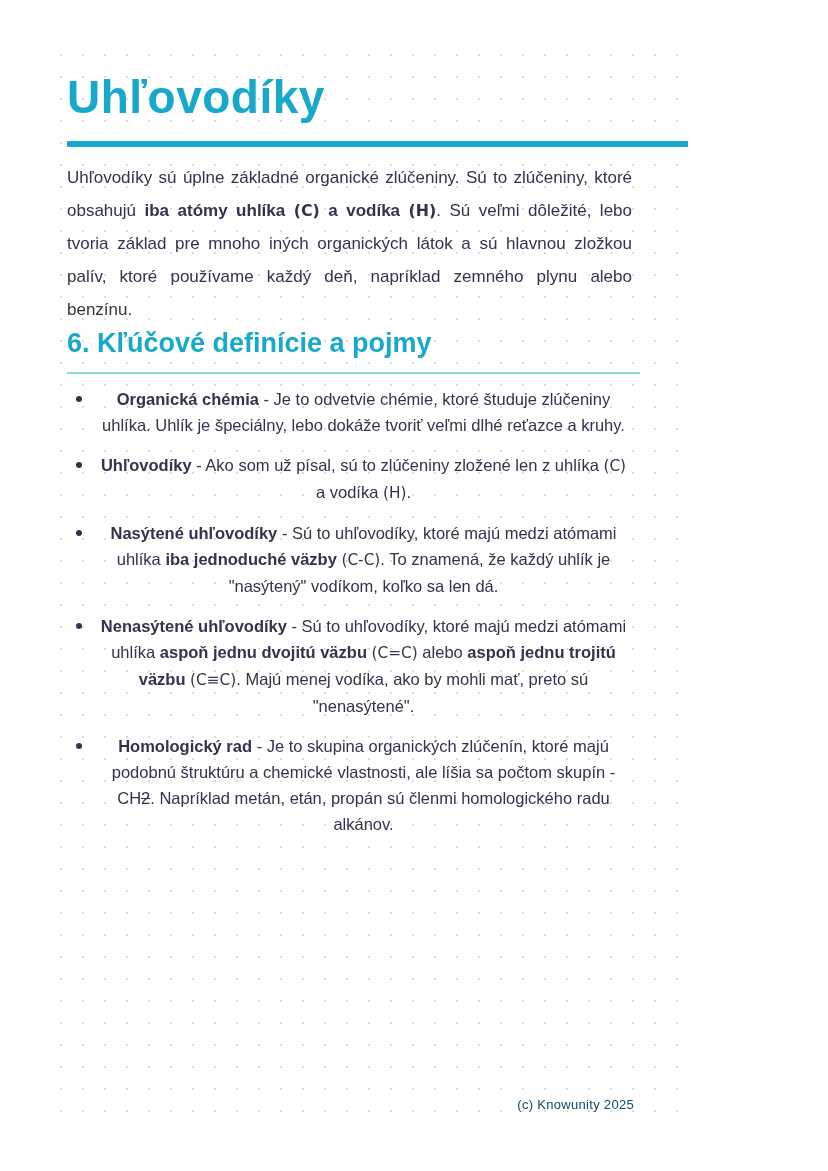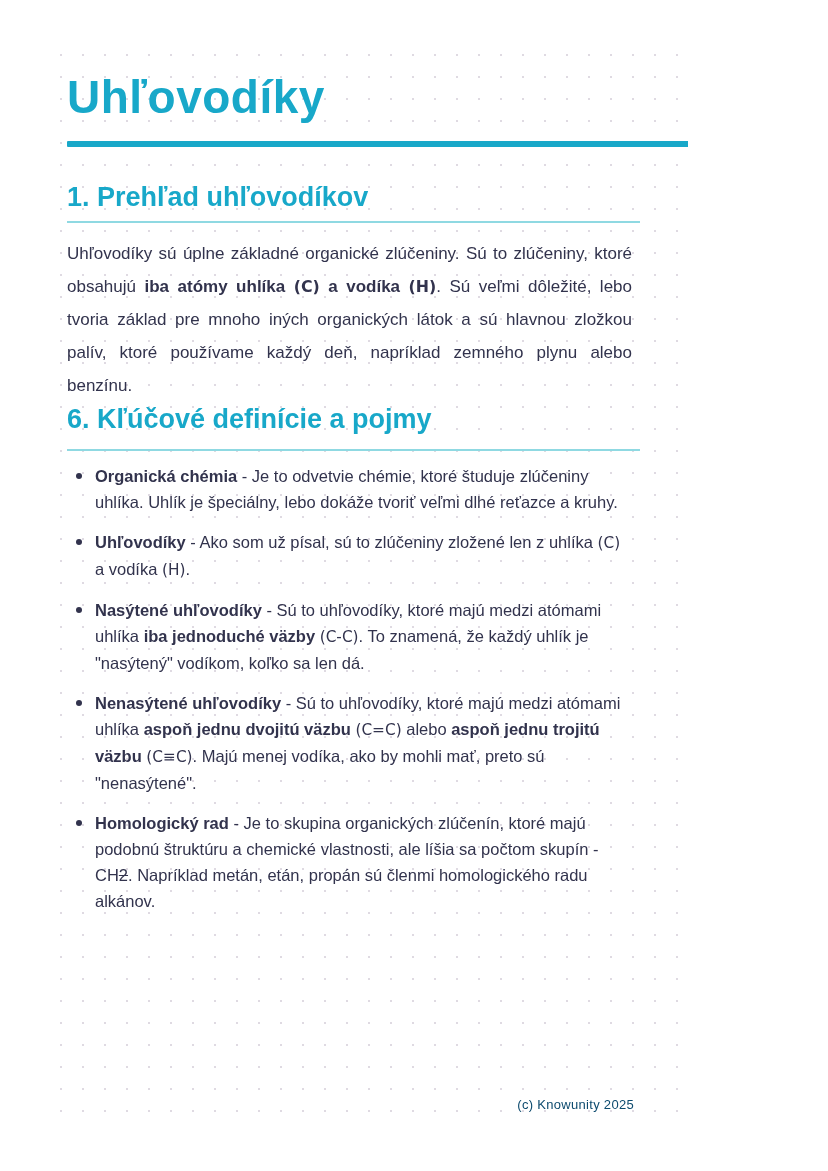--- a/index.html
+++ b/index.html
@@ -79,20 +79,21 @@
     padding: 0;
     list-style: none;
     width: 565px;
   }
   ul.defs li {
     position: relative;
     padding-left: 28px;
     font-size: 16.5px;
     line-height: 26px;
     color: #32334d;
+    text-align: center;
   }
   ul.defs li + li { margin-top: 14px; }
   .marker {
     position: absolute;
     left: 9px;
     top: 10px;
     width: 6px;
     height: 6px;
     border-radius: 50%;
     background: #32334d;
@@ -117,21 +118,20 @@
 
   <div class="dotgrid">
     <div class="band"></div>
   </div>
 
   <div class="content">
 
     <h1 class="title">Uhľovodíky</h1>
     <div class="title-rule"></div>
 
-    <h2 class="section" id="section-1">1. Prehľad uhľovodíkov</h2>
 
     <p class="intro"><span>Uhľovodíky sú úplne základné organické zlúčeniny. Sú to zlúčeniny, ktoré obsahujú </span><span class="b">iba atómy uhlíka </span><span class="b formula">(C)</span><span class="b"> a vodíka </span><span class="b formula">(H)</span><span>. Sú veľmi dôležité, lebo tvoria základ pre mnoho iných organických látok a sú hlavnou zložkou palív, ktoré používame každý deň, napríklad zemného plynu alebo benzínu.</span></p>
 
     <h2 class="section" id="section-2">6. Kľúčové definície a pojmy</h2>
 
     <ul class="defs">
       <li>
         <span class="marker"></span>
         <span><span class="b">Organická chémia</span><span> - Je to odvetvie chémie, ktoré študuje zlúčeniny uhlíka. Uhlík je špeciálny, lebo dokáže tvoriť veľmi dlhé reťazce a kruhy.</span></span>
       </li>

